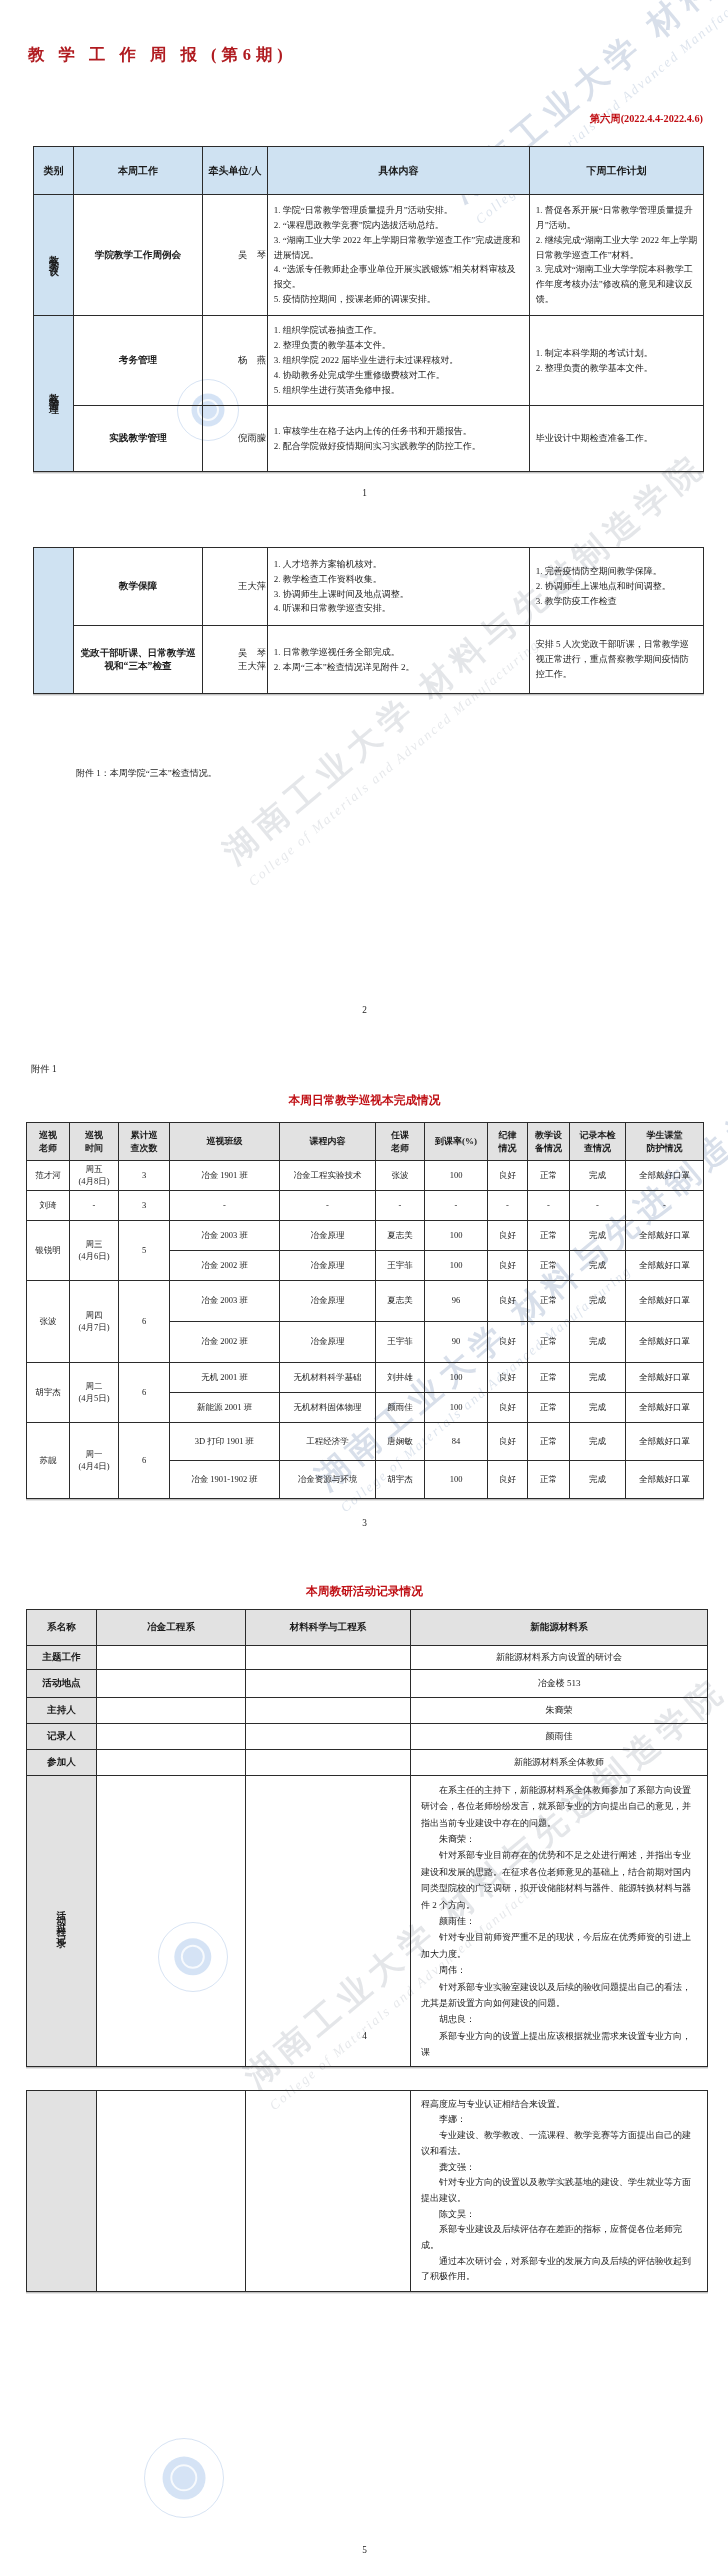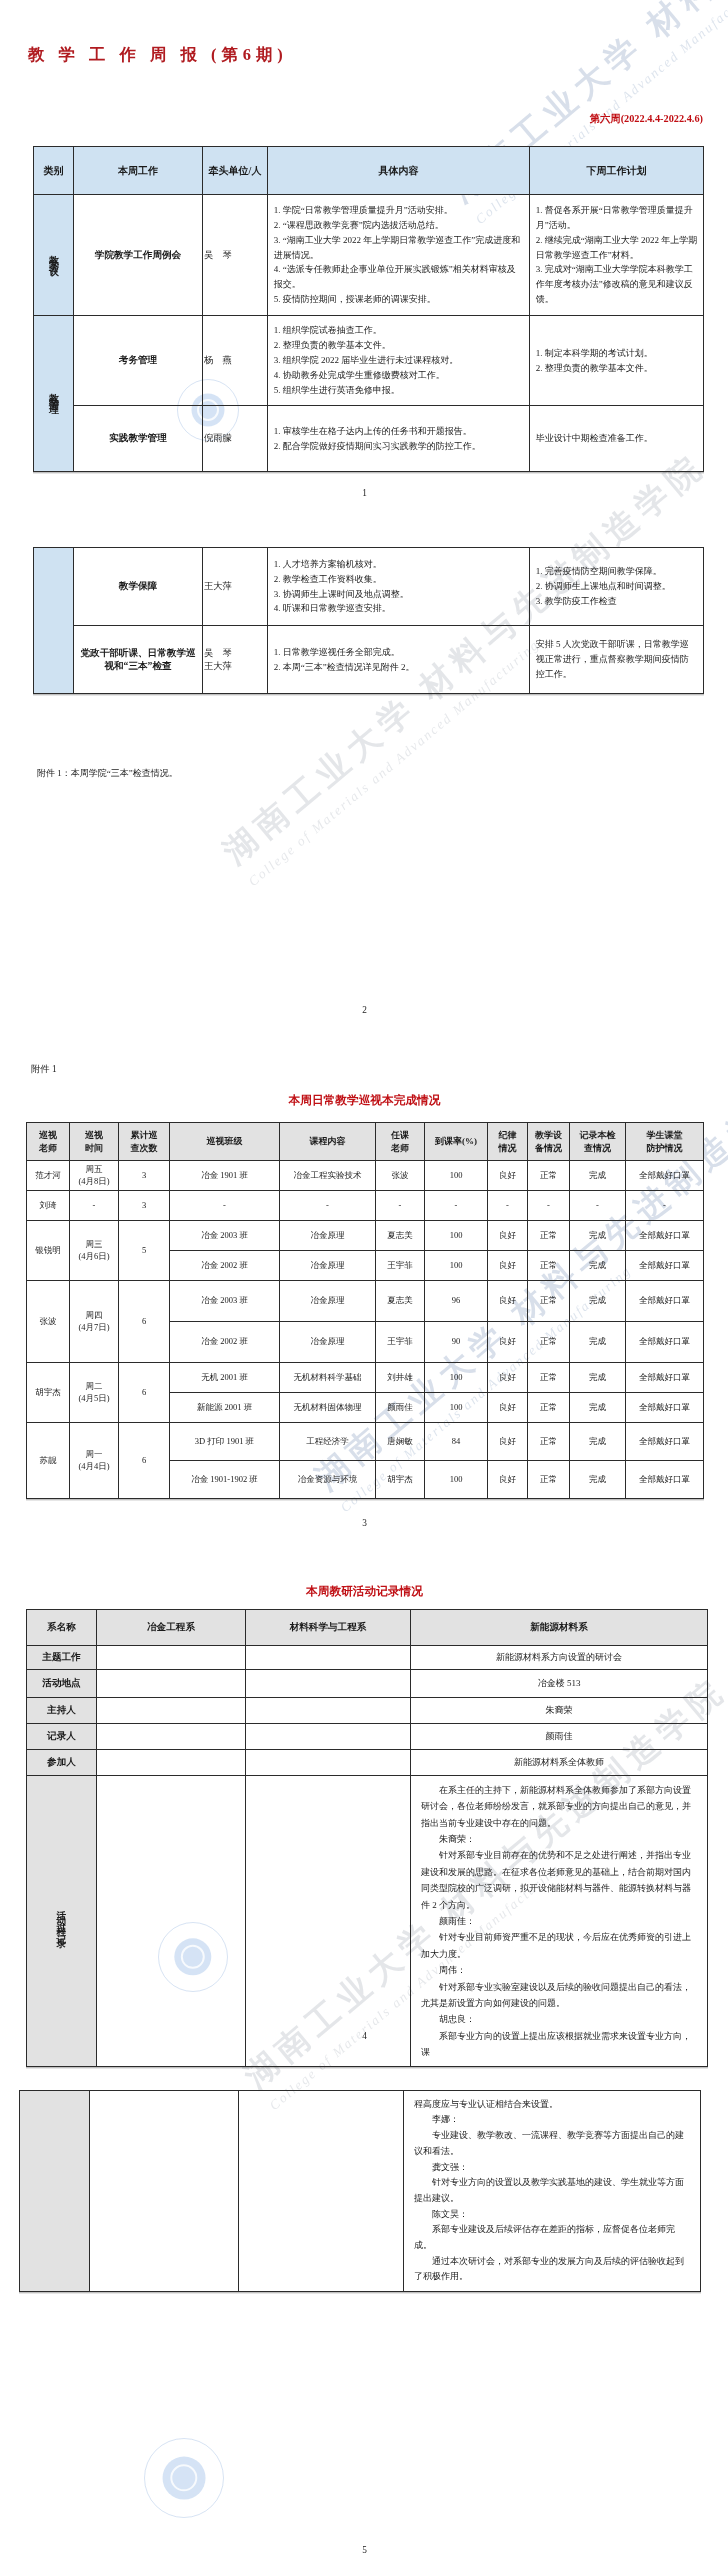--- a/index.html
+++ b/index.html
@@ -28,21 +28,21 @@
              color:#c01015;z-index:2;}
   
   table{border-collapse:collapse;table-layout:fixed;position:absolute;z-index:1;background:transparent;}
   td,th{border:0.7px solid #2b2b2b;vertical-align:middle;overflow:hidden;}
   table.frame{border:1.4px solid #1c1c1c;box-shadow:0 1.4px 0 rgba(0,0,0,0.25);}
   .hdr-blue{background:#cfe2f2;font-weight:bold;font-size:10px;text-align:center;}
   .cat-cell{background:#cfe2f2;text-align:center;}
   .vtext{writing-mode:vertical-lr;text-orientation:upright;font-weight:bold;font-size:10px;
          letter-spacing:3.6px;margin:0 auto;display:inline-block;line-height:1;}
   .work{font-weight:bold;font-size:9.6px;text-align:center;padding:1.4px 4.3px;}
-  .lead{font-size:9.3px;text-align:left;white-space:pre-line;}
+  .lead{font-size:9.3px;text-align:right;white-space:pre-line;}
   .list{font-size:9px;line-height:1.66;text-align:left;padding:5px 5.7px;white-space:pre-line;}
   .hdr-grey{background:#e2e2e2;font-weight:bold;font-size:9px;text-align:center;white-space:pre-line;line-height:1.35;}
   .c3{font-size:8.5px;text-align:center;white-space:pre-line;line-height:1.4;padding:1.4px 1.4px;}
   .lblcol{background:#e2e2e2;font-weight:bold;font-size:9.6px;text-align:center;}
   .val{font-size:9px;text-align:center;}
   .proc{font-size:9px;line-height:16.4px;text-align:left;vertical-align:top;
         padding:5.7px 10px;white-space:pre-line;}
 </style>
 </head>
 <body>
@@ -159,21 +159,21 @@
       <td class="work">党政干部听课、日常教学巡视和“三本”检查</td>
       <td class="lead">吴　琴
 王大萍</td>
       <td class="list">1. 日常教学巡视任务全部完成。
 2. 本周“三本”检查情况详见附件 2。</td>
       <td class="list">安排 5 人次党政干部听课，日常教学巡视正常进行，重点督察教学期间疫情防控工作。</td>
     </tr>
   </tbody>
     </table>
 
-  <div class="att-note" style="top:767px;">附件 1：本周学院“三本”检查情况。</div>
+  <div class="att-note" style="top:767px;margin-left:39px;">附件 1：本周学院“三本”检查情况。</div>
   <div class="page-num" style="top:1005px;">2</div>
 
   <div class="att-label" style="top:1063px;">附件 1</div>
   <div class="red-title" style="top:1093px;">本周日常教学巡视本完成情况</div>
 
   <table class="frame" style="top:1122px;left:26px;width:677px;">
     <colgroup>
         <col style="width:43px">
         <col style="width:49px">
         <col style="width:51px">
@@ -394,21 +394,21 @@
 　　周伟：
 　　针对系部专业实验室建设以及后续的验收问题提出自己的看法，尤其是新设置方向如何建设的问题。
 　　胡忠良：
 　　系部专业方向的设置上提出应该根据就业需求来设置专业方向，课</td>
     </tr>
   </tbody>
     </table>
 
   <div class="page-num" style="top:2031px;">4</div>
 
-  <table class="frame" style="top:2090px;left:19px;width:680px;">
+  <table class="frame" style="top:2090px;left:26px;width:680px;">
     <colgroup>
         <col style="width:70px">
         <col style="width:149px">
         <col style="width:165px">
         <col style="width:297px">
       </colgroup>
     <tbody>
         <tr style="height:182px">
       <td class="lblcol"></td>
       <td></td>

